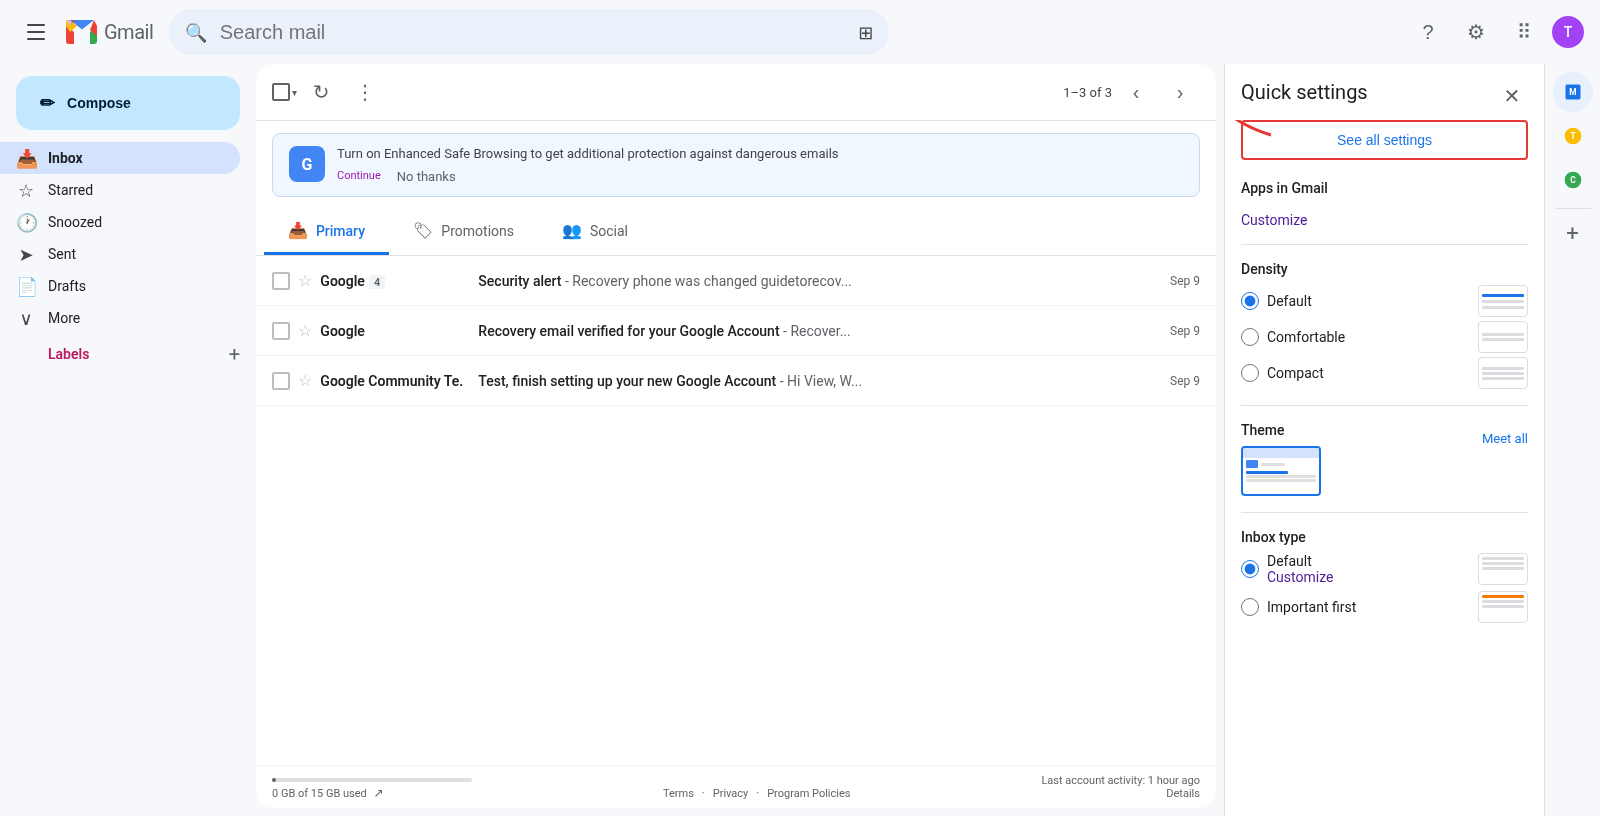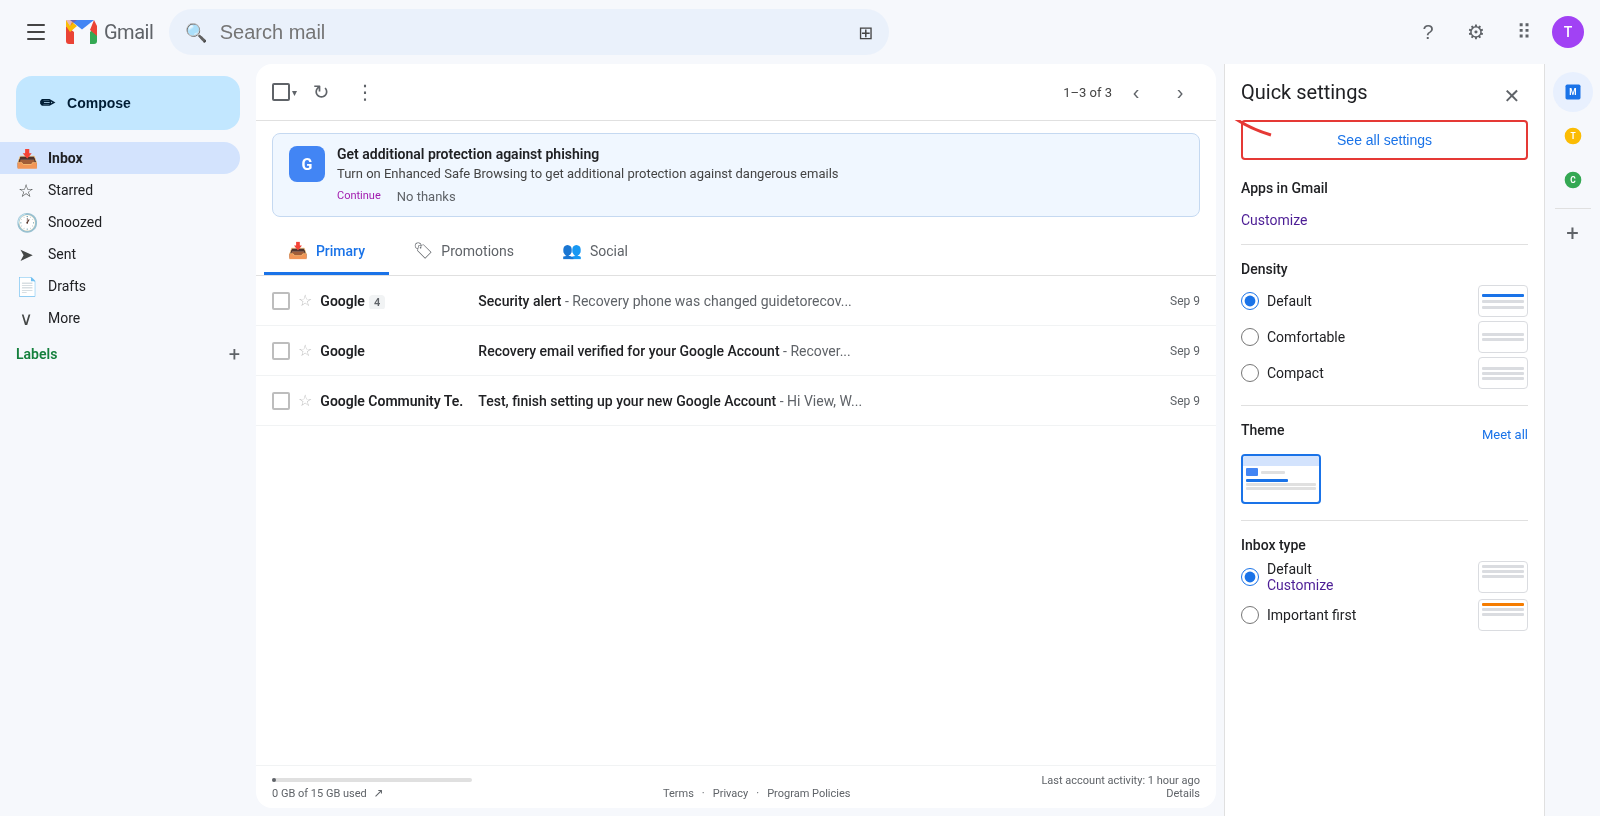--- a/index.html
+++ b/index.html
@@ -25,21 +25,21 @@
 
     
     .sidebar { width: 256px; flex-shrink: 0; padding: 8px 0; overflow-y: auto; background: #f6f8fc; }
     .compose-btn { margin: 4px 16px 12px 16px; background: #c2e7ff; border: none; border-radius: 16px; padding: 16px 24px; display: flex; align-items: center; gap: 12px; cursor: pointer; font-size: 14px; font-weight: 600; color: #001d35; width: calc(100% - 32px); }
     .compose-btn .pencil-icon { font-size: 18px; color: #001d35; }
     .nav-item { display: flex; align-items: center; height: 32px; padding: 0 12px 0 16px; border-radius: 0 16px 16px 0; cursor: pointer; gap: 12px; font-size: 14px; color: #202124; margin-right: 16px; }
     .nav-item.active { background: #d3e3fd; font-weight: 700; }
     .nav-icon { font-size: 18px; color: #444746; width: 20px; text-align: center; }
     .nav-label { flex: 1; }
     .labels-header { display: flex; align-items: center; justify-content: space-between; padding: 8px 16px; }
-    .labels-title { font-size: 14px; font-weight: 600; color: #15803d; }
+    .labels-title { font-size: 14px; font-weight: 600; color: #be185d; margin-left: 32px; }
     .labels-add { font-size: 20px; color: #5f6368; cursor: pointer; }
 
     
     .content-area { flex: 1; display: flex; flex-direction: column; background: #fff; border-radius: 16px; margin: 0 8px 8px 0; overflow: hidden; }
 
     
     .toolbar { display: flex; align-items: center; padding: 8px 16px; border-bottom: 1px solid #e0e0e0; gap: 4px; }
     .toolbar-left { display: flex; align-items: center; gap: 4px; }
     .toolbar-spacer { flex: 1; }
     .toolbar-right { display: flex; align-items: center; gap: 4px; font-size: 13px; color: #444; }
@@ -102,21 +102,21 @@
     .density-options { display: flex; flex-direction: column; gap: 4px; }
     .density-option { display: flex; align-items: center; gap: 8px; }
     .density-preview { width: 50px; height: 32px; border: 1px solid #dadce0; border-radius: 4px; display: flex; flex-direction: column; justify-content: center; padding: 3px; gap: 2px; margin-left: auto; }
     .density-preview-line { height: 3px; background: #dadce0; border-radius: 1px; }
     .density-preview-line.blue { background: #1a73e8; }
     .density-preview.default-preview { gap: 3px; }
     .radio-input { width: 18px; height: 18px; accent-color: #1a73e8; cursor: pointer; }
     .density-label { font-size: 14px; color: #202124; }
 
     
-    .theme-header { display: flex; align-items: center; justify-content: space-between; margin-bottom: 8px; }
+    .theme-header { display: flex; align-items: flex-end; justify-content: space-between; }
     .view-all-link { font-size: 13px; color: #1a73e8; cursor: pointer; }
     .theme-preview { width: 80px; height: 50px; border: 2px solid #1a73e8; border-radius: 4px; overflow: hidden; background: white; position: relative; }
     .theme-preview-header { height: 10px; background: #d3e3fd; width: 100%; }
     .theme-preview-body { padding: 2px 3px; display: flex; flex-direction: column; gap: 1px; }
     .theme-preview-line { height: 3px; background: #e0e0e0; border-radius: 1px; }
     .theme-preview-line.blue-line { background: #1a73e8; width: 60%; }
 
     
     .inbox-type-options { display: flex; flex-direction: column; gap: 4px; }
     .inbox-preview { width: 50px; height: 32px; border: 1px solid #dadce0; border-radius: 4px; background: white; margin-left: auto; display: flex; flex-direction: column; padding: 3px; gap: 2px; }
@@ -223,21 +223,20 @@
       <div class="toolbar-right">
         <span>1–3 of 3</span>
         <button class="icon-btn">‹</button>
         <button class="icon-btn">›</button>
       </div>
     </div>
 
     <div class="promotion-banner">
       <div class="g-shield">G</div>
       <div class="banner-content">
-        <div class="banner-title">Get additional protection against phishing</div>
         <div class="banner-desc">Turn on Enhanced Safe Browsing to get additional protection against dangerous emails</div>
         <div class="banner-actions">
           <span class="banner-link">Continue</span>
           <span class="banner-dismiss">No thanks</span>
         </div>
       </div>
     </div>
 
     <div class="tabs">
       <div class="tab active">

